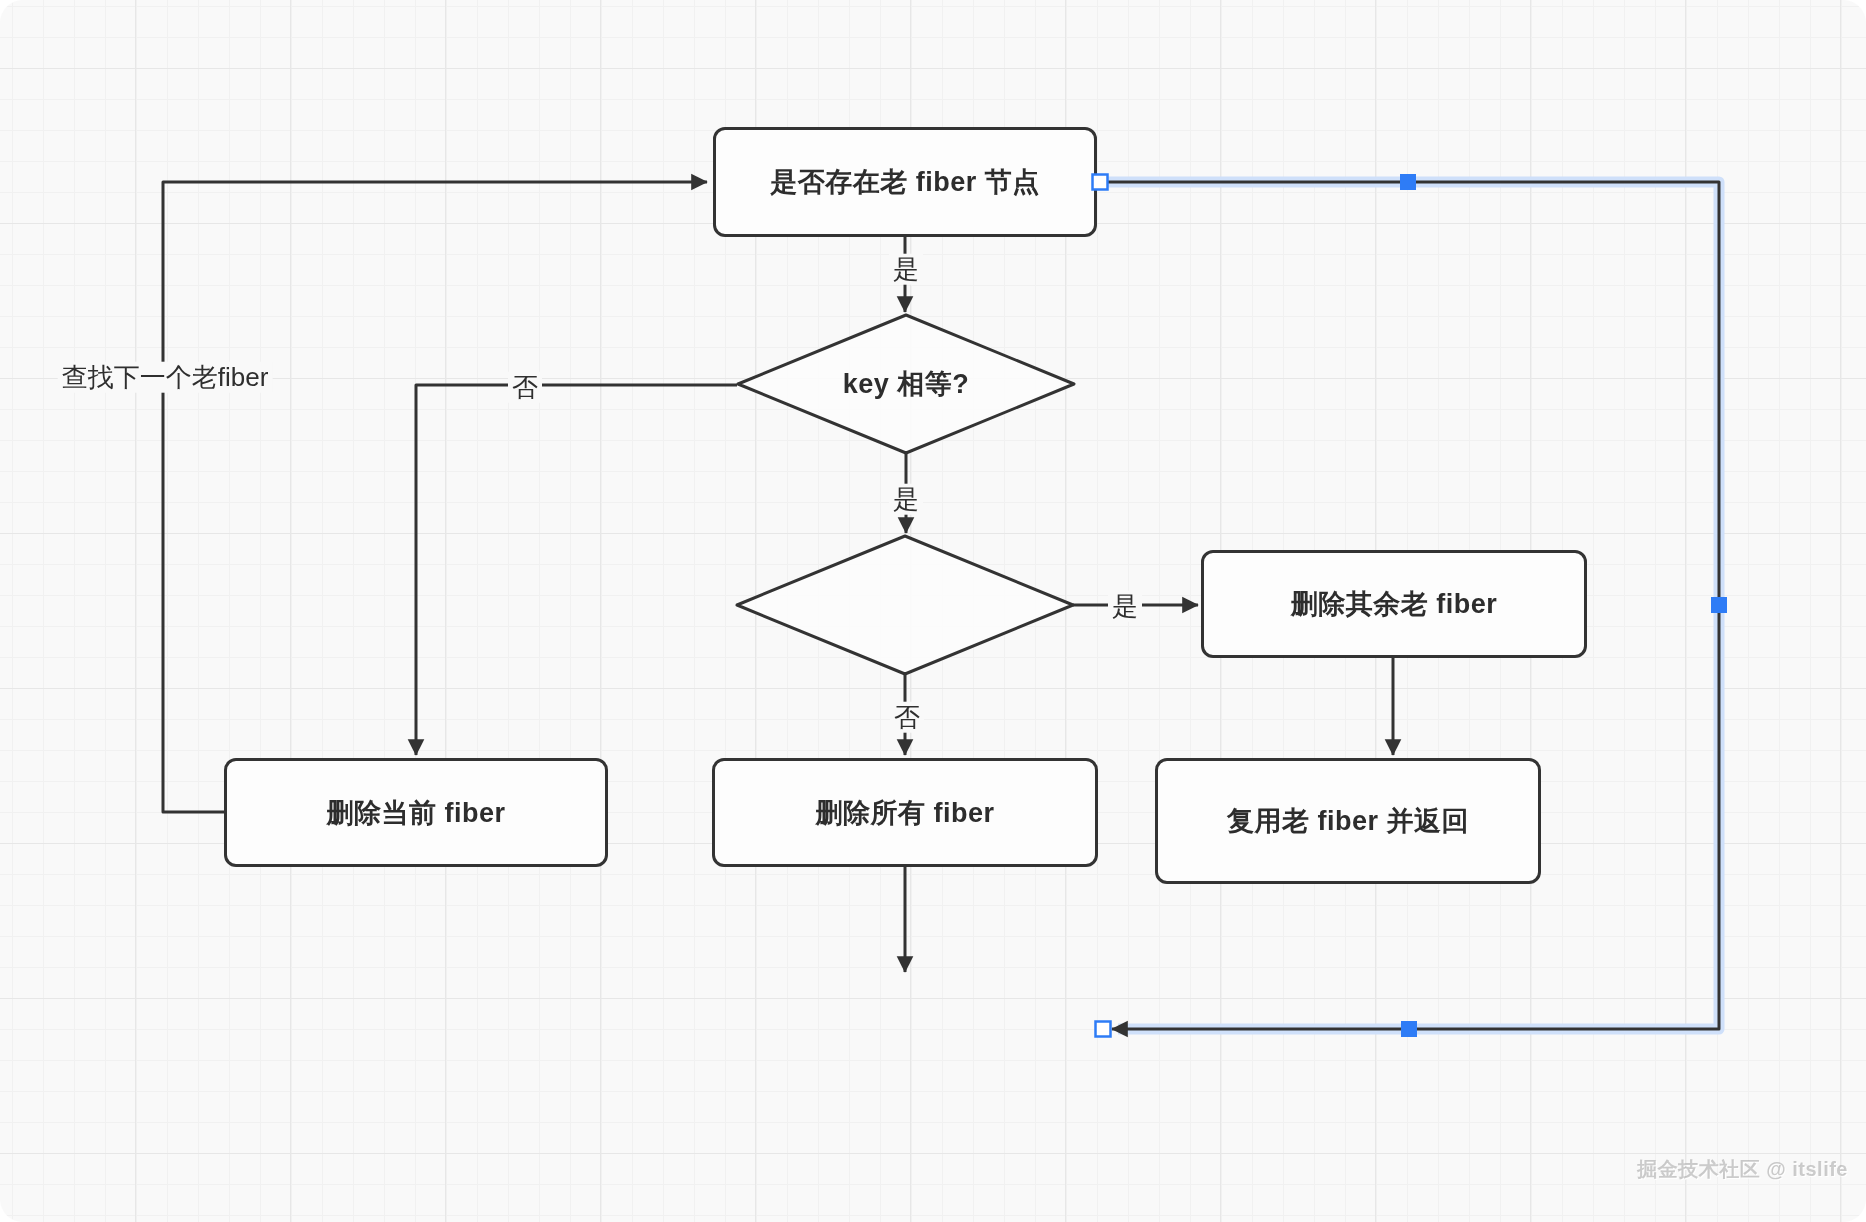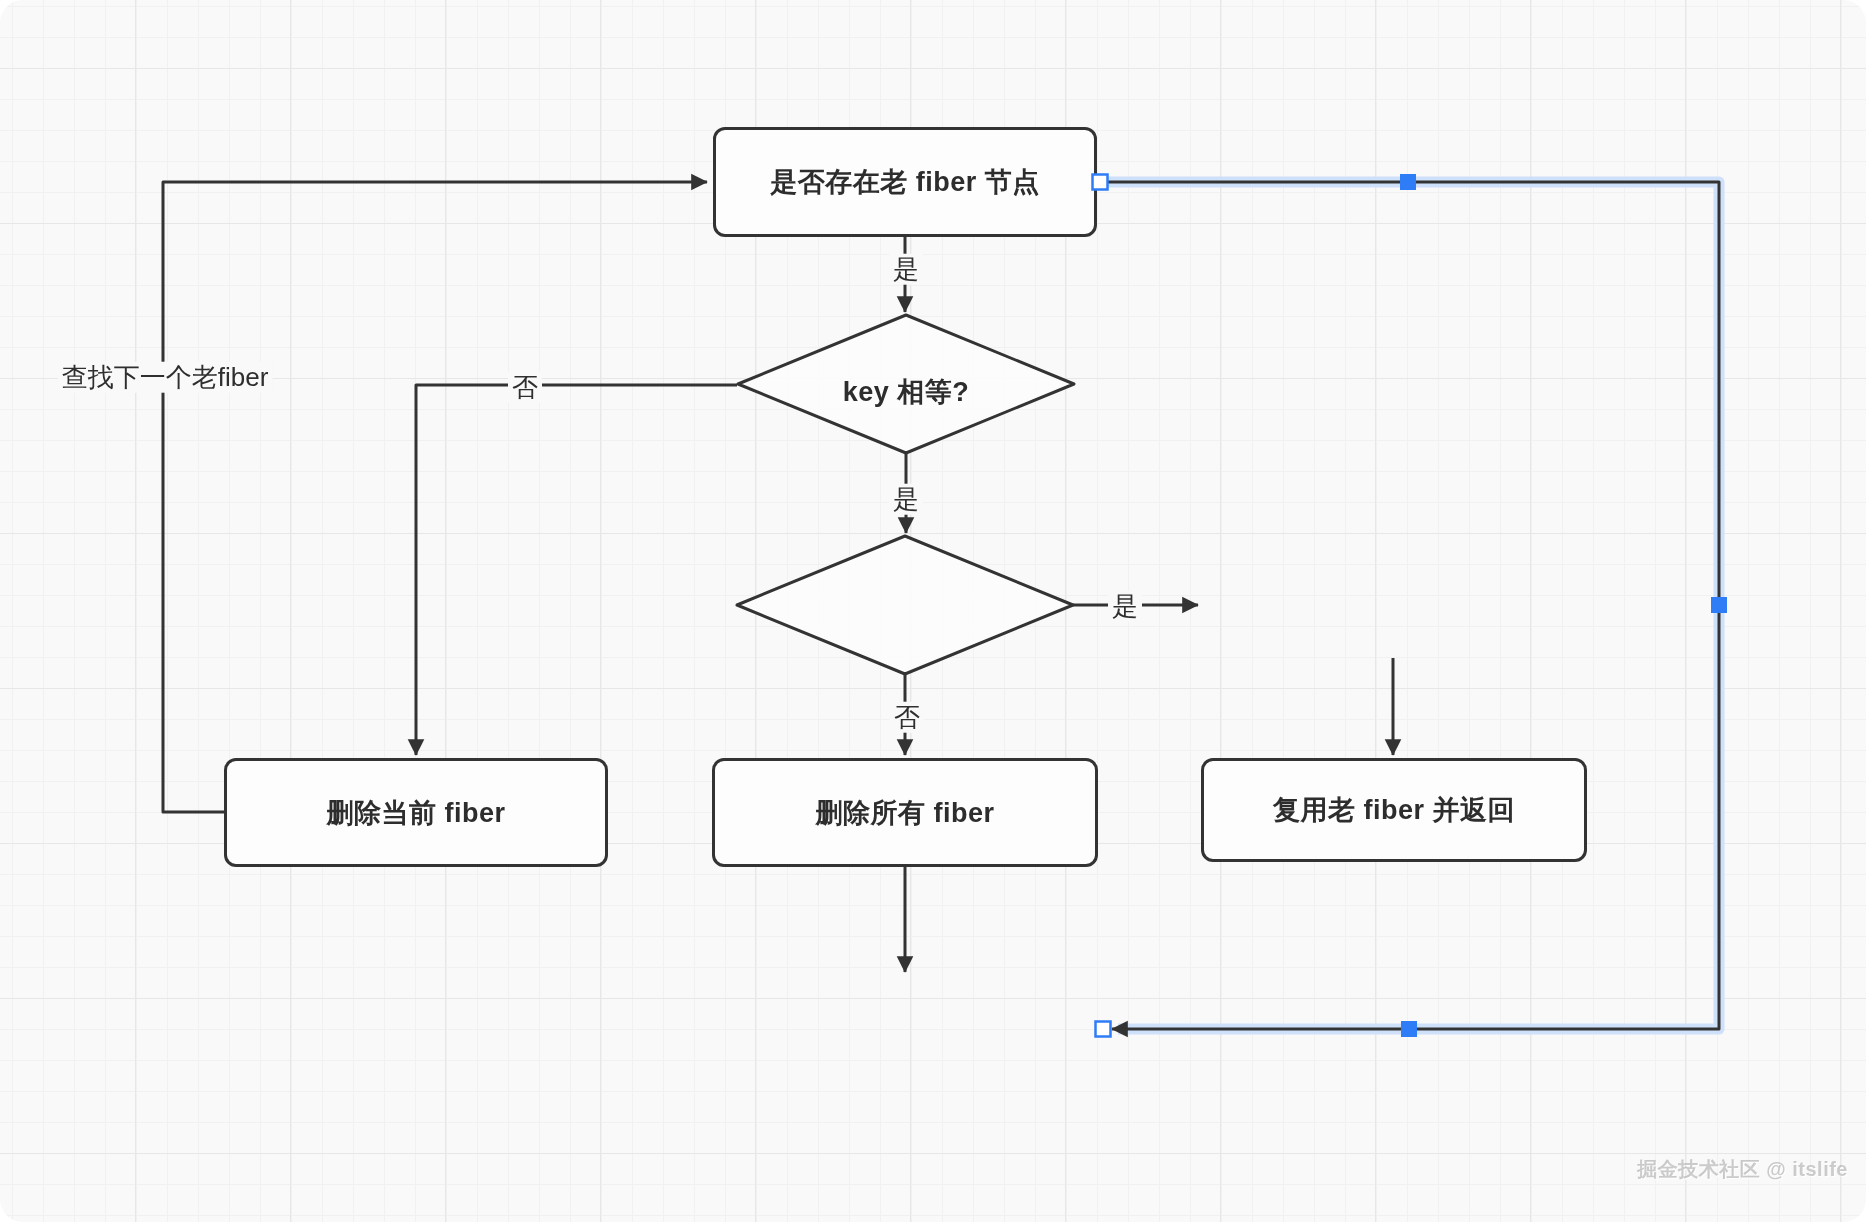--- a/index.html
+++ b/index.html
@@ -71,31 +71,34 @@
     <path d="M905 867 V972" fill="none" stroke="#333333" stroke-width="3" marker-end="url(#arrow)"></path>
     <path d="M224 812 H163 V182 H707" fill="none" stroke="#333333" stroke-width="3" stroke-linejoin="round" marker-end="url(#arrow)"></path>
 
     <polygon points="906,315 1074,384 906,453 738,384" fill="#fcfcfc" fill-opacity="0.92" stroke="#333333" stroke-width="3" stroke-linejoin="round"></polygon>
     <polygon points="905,536 1073,605 905,674 737,605" fill="#fcfcfc" fill-opacity="0.92" stroke="#333333" stroke-width="3" stroke-linejoin="round"></polygon>
   </svg>
 
   <div class="node" style="left:713px;top:127px;width:384px;height:110px;">
     <span>是否存在老 fiber 节点</span>
   </div>
-  <div class="node" style="left:1201px;top:758px;width:386px;height:104px;">
+  <div class="node" style="left:1201px;top:550px;width:386px;height:108px;">
+    <span>删除其余老 fiber</span>
+  </div>
+  <div class="node" style="left:1155px;top:758px;width:386px;height:126px;">
     <span>复用老 fiber 并返回</span>
   </div>
   <div class="node" style="left:224px;top:758px;width:384px;height:109px;">
     <span>删除当前 fiber</span>
   </div>
   <div class="node" style="left:712px;top:758px;width:386px;height:109px;justify-content:center;">
     <span>删除所有 fiber</span>
   </div>
 
-  <div class="diamond-label" style="left:738px;top:323px;width:336px;height:138px;text-align:right;">key 相等?</div>
+  <div class="diamond-label" style="left:738px;top:315px;width:336px;height:138px;text-align:right;">key 相等?</div>
 
   <span class="edge-label" style="left:906px;top:269px;">是</span>
   <span class="edge-label" style="left:906px;top:499px;">是</span>
   <span class="edge-label" style="left:525px;top:387px;">否</span>
   <span class="edge-label" style="left:1125px;top:606px;">是</span>
   <span class="edge-label" style="left:907px;top:717px;">否</span>
   <span class="edge-label loop" style="left:165px;top:349px;margin-top:28px;">查找下一个老fiber</span>
 
   <svg class="layer selection" width="1866" height="1222" viewBox="0 0 1866 1222">
     <path d="M1100 182 H1719 V1029 H1118" fill="none" stroke="#cfe0fa" stroke-width="11" stroke-linejoin="round"></path>

